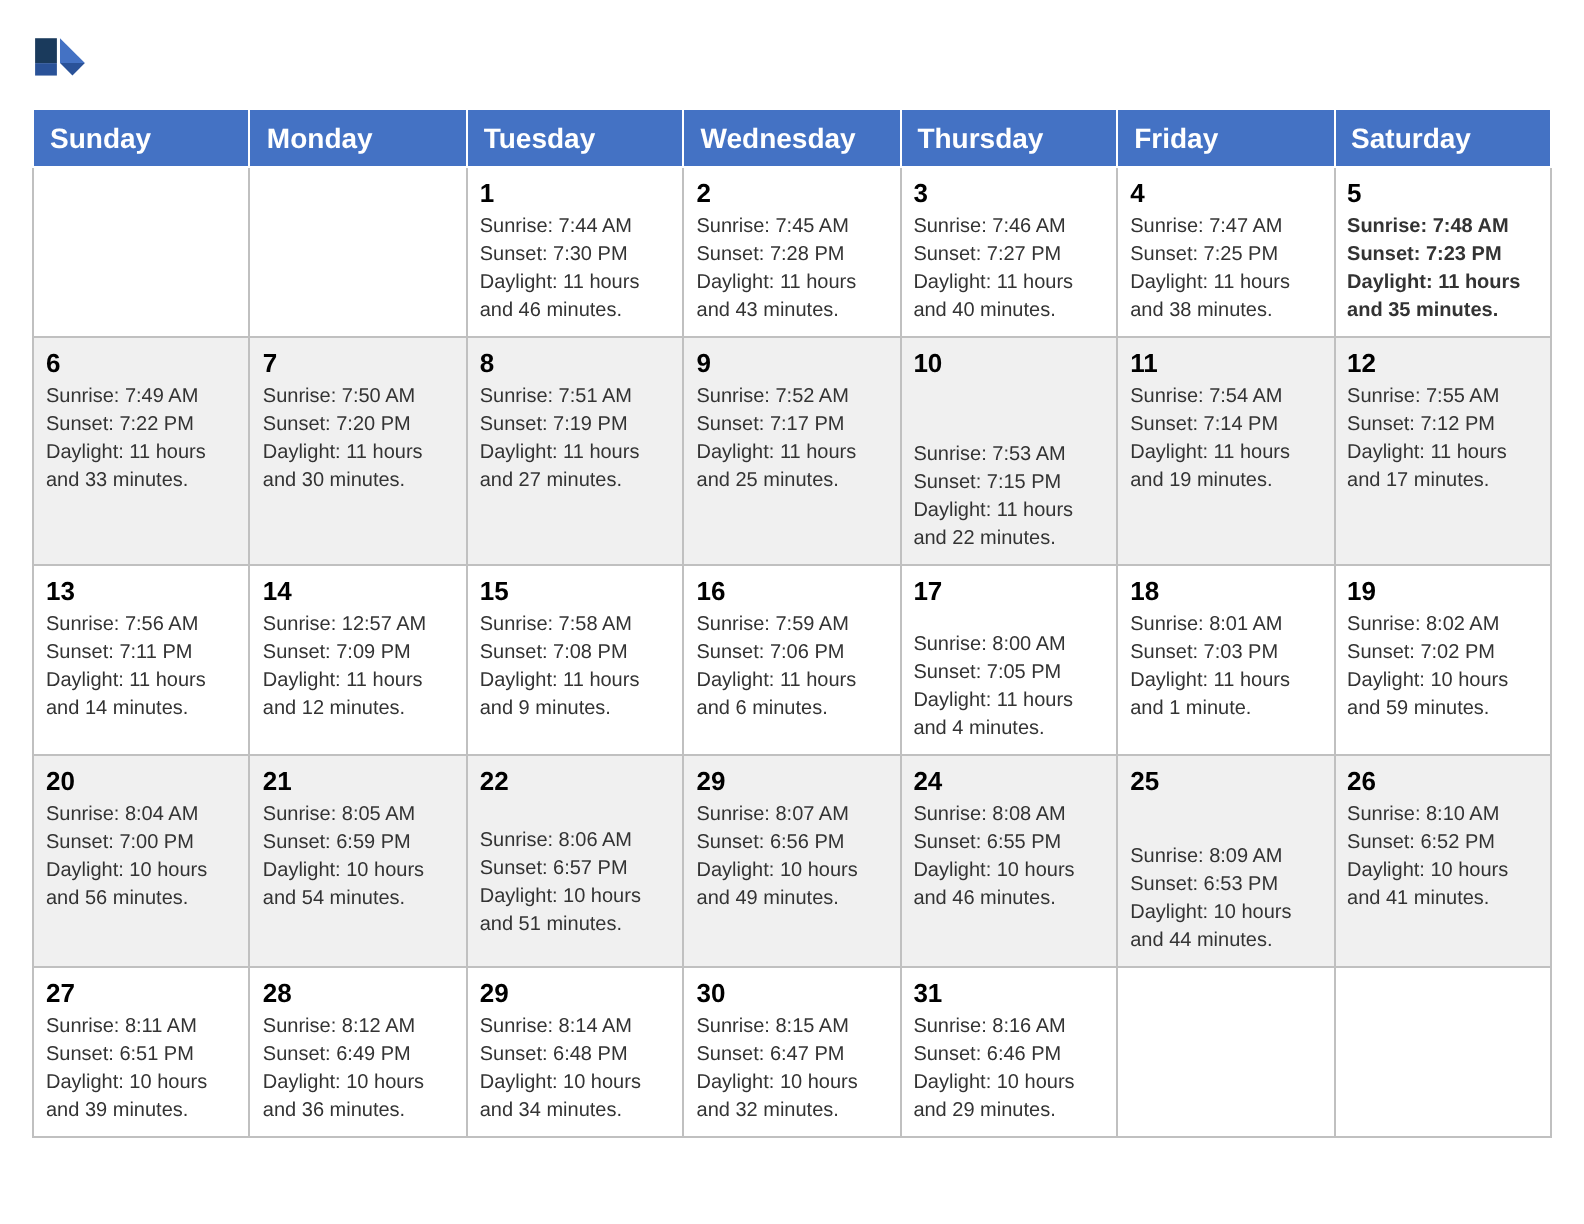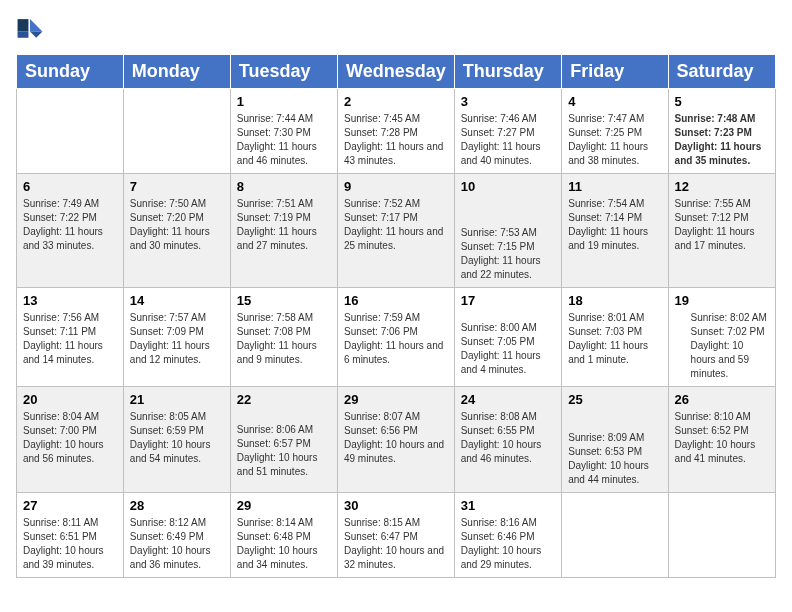--- a/index.html
+++ b/index.html
@@ -48,21 +48,21 @@
     table {
       width: 100%;
       border-collapse: collapse;
       font-size: 11px;
     }
     thead th {
       background: #4472c4;
       color: #fff;
       text-align: left;
       padding: 6px 8px;
-      font-size: 18px;
+      font-size: 14px;
       font-weight: bold;
       border: 1px solid #fff;
     }
     tbody td {
       border: 1px solid #c0c0c0;
       vertical-align: top;
       padding: 5px 6px;
       height: 80px;
       width: 108px;
     }
@@ -198,21 +198,21 @@
       </tr>
       <tr>
         <td>
           <div class="day-num">13</div>
           <div class="day-info" style="white-space: pre-line;">Sunrise: 7:56 AM
 Sunset: 7:11 PM
 Daylight: 11 hours and 14 minutes.</div>
         </td>
         <td>
           <div class="day-num">14</div>
-          <div class="day-info" style="white-space: pre-line;">Sunrise: 7:57 AM
+          <div class="day-info" style="white-space: pre-line;">Sunrise: 12:57 AM
 Sunset: 7:09 PM
 Daylight: 11 hours and 12 minutes.</div>
         </td>
         <td>
           <div class="day-num">15</div>
           <div class="day-info" style="white-space: pre-line;">Sunrise: 7:58 AM
 Sunset: 7:08 PM
 Daylight: 11 hours and 9 minutes.</div>
         </td>
         <td>
@@ -228,21 +228,21 @@
 Daylight: 11 hours and 4 minutes.</div>
         </td>
         <td>
           <div class="day-num">18</div>
           <div class="day-info" style="white-space: pre-line;">Sunrise: 8:01 AM
 Sunset: 7:03 PM
 Daylight: 11 hours and 1 minute.</div>
         </td>
         <td>
           <div class="day-num">19</div>
-          <div class="day-info" style="white-space: pre-line; margin-left: 16px;">Sunrise: 8:02 AM
+          <div class="day-info" style="white-space: pre-line;">Sunrise: 8:02 AM
 Sunset: 7:02 PM
 Daylight: 10 hours and 59 minutes.</div>
         </td>
       </tr>
       <tr>
         <td>
           <div class="day-num">20</div>
           <div class="day-info" style="white-space: pre-line;">Sunrise: 8:04 AM
 Sunset: 7:00 PM
 Daylight: 10 hours and 56 minutes.</div>

